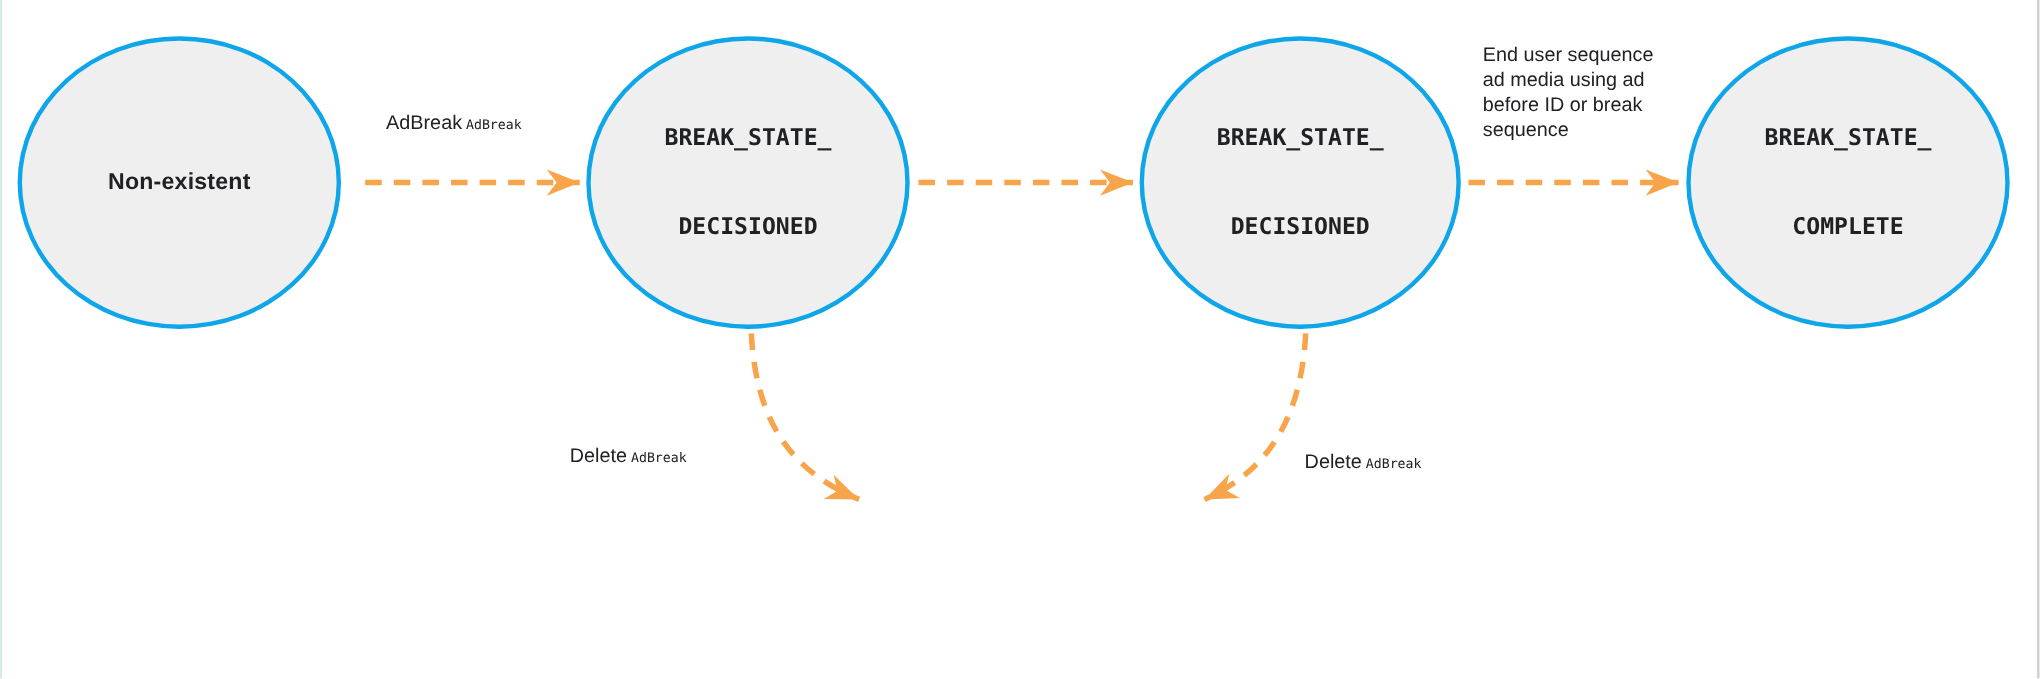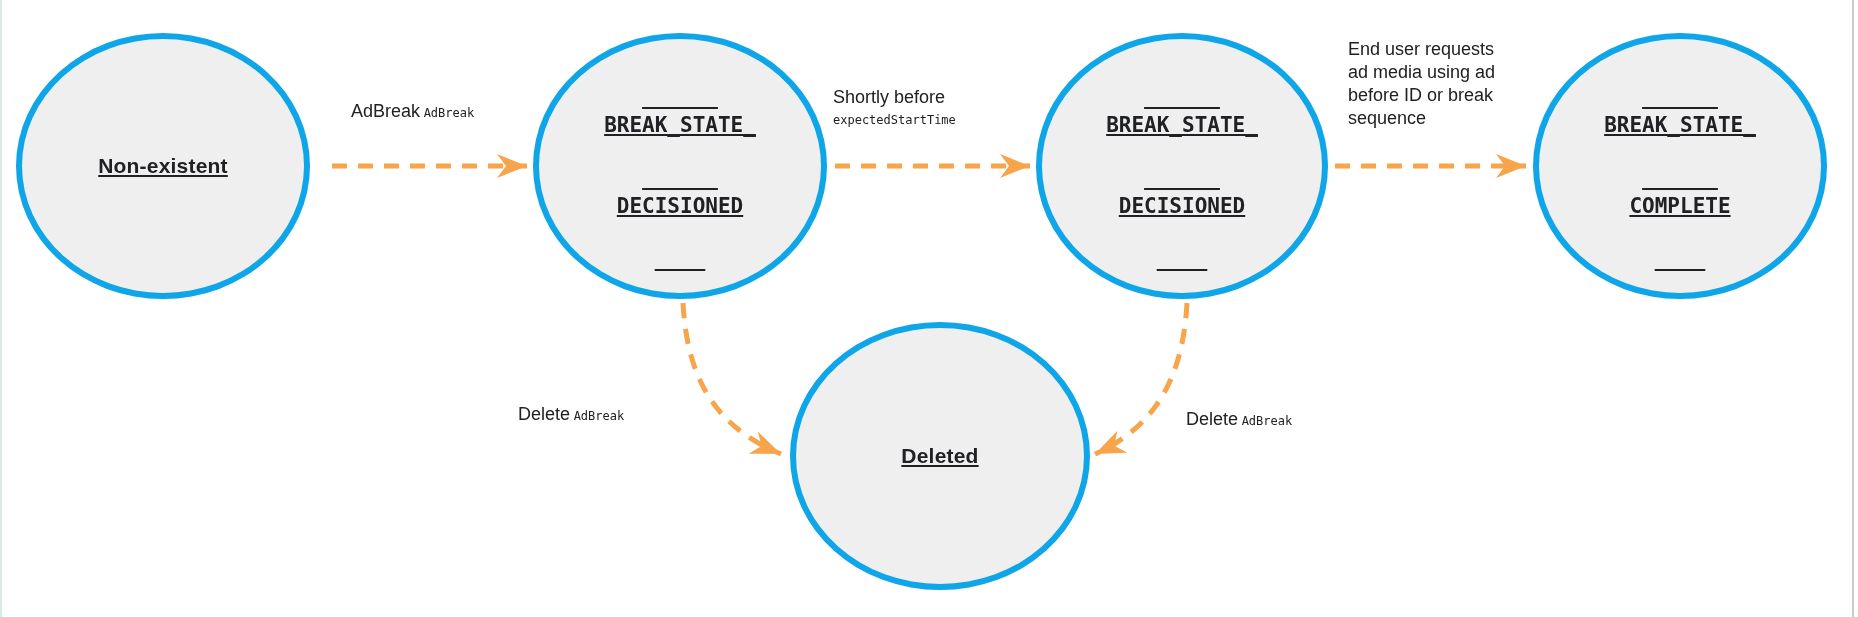--- a/index.html
+++ b/index.html
@@ -16,27 +16,26 @@
     position:absolute;left:0;top:0;width:2px;height:617px;
     background:#d8ece7;
   }
   .edge-line-right{
     position:absolute;left:1852px;top:0;width:2px;height:617px;
     background:#c9cccf;
   }
   
   .state{
     position:absolute;
-    border:6px solid #0ea5e9;
+    border:4px solid #0ea5e9;
     border-radius:50%;
     background:#efefef;
     display:flex;align-items:center;justify-content:center;
     text-align:center;
     box-sizing:border-box;
-    text-decoration:underline;
   }
   .state .label-sans{
     font-weight:bold;font-size:21px;letter-spacing:0.2px;
     font-family:"Liberation Sans", sans-serif;
   }
   .state .label-mono{
     font-weight:bold;font-size:21px;line-height:27px;
     font-family:"DejaVu Sans Mono", monospace;
     white-space:pre;
   }
@@ -103,35 +102,28 @@
     </div>
   </div>
 
   <div class="state" id="state-complete">
     <div class="label-mono">
       <span>BREAK_STATE_</span>
       <span>COMPLETE</span>
     </div>
   </div>
 
-  <div class="state" id="state-deleted">
-    <div class="label-sans">Deleted</div>
-  </div>
 
   <div class="edge-label" id="label-create">
     <span>AdBreak</span><span class="code">AdBreak</span>
   </div>
 
-  <div class="edge-label" id="label-shortly">
-    <span class="line">Shortly before</span>
-    <span class="code block">expectedStartTime</span>
-  </div>
 
   <div class="edge-label" id="label-enduser">
-    <span class="line">End user requests</span>
+    <span class="line">End user sequence</span>
     <span class="line">ad media using ad</span>
     <span class="line">before ID or break</span>
     <span class="line">sequence</span>
   </div>
 
   <div class="edge-label" id="label-delete-left">
     <span>Delete</span><span class="code">AdBreak</span>
   </div>
 
   <div class="edge-label" id="label-delete-right">

